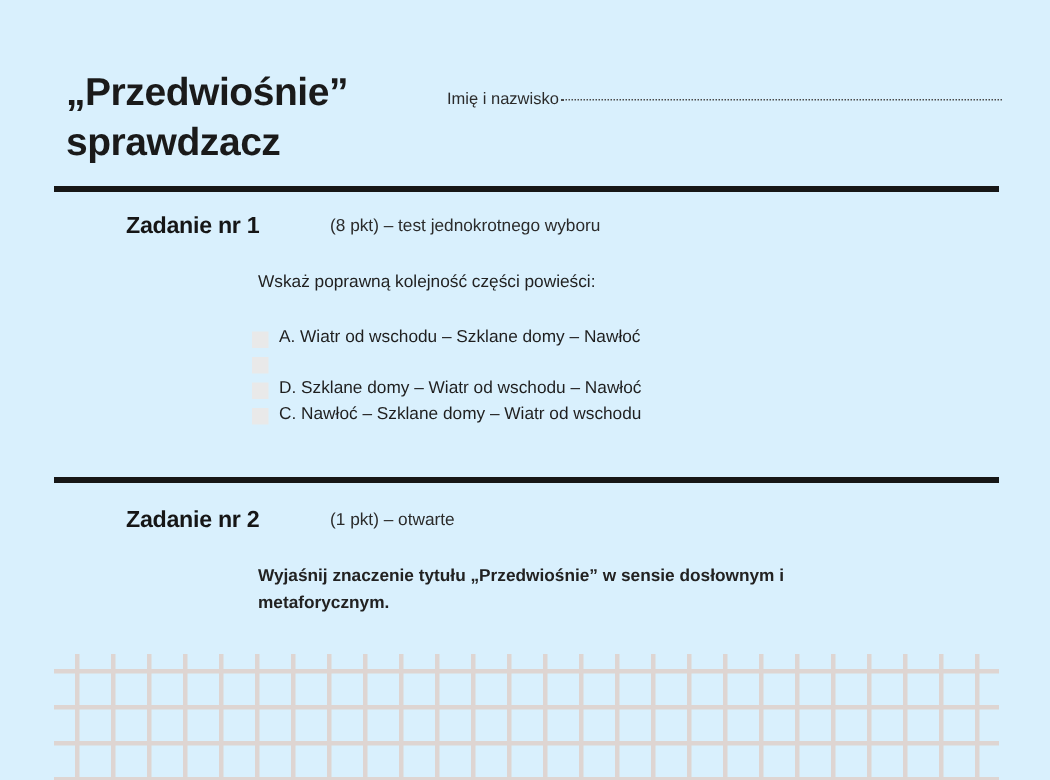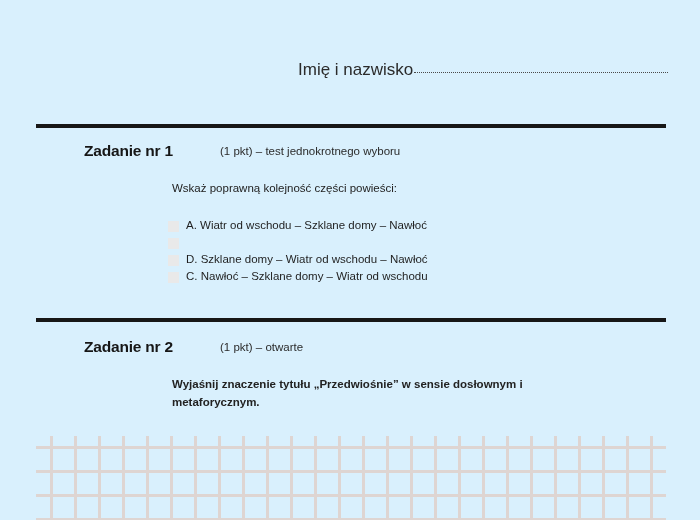--- a/index.html
+++ b/index.html
@@ -69,21 +69,21 @@
     color: #1a1a1a;
     white-space: pre-line;
   }
   .name-field {
     position: absolute;
     left: 298px;
     top: 60px;
     width: 370px;
     display: flex;
     align-items: baseline;
-    font-size: 17px;
+    font-size: 11px;
     color: #2b2b2b;
   }
   .name-label {
     flex: 0 0 auto;
     white-space: nowrap;
   }
   .name-dots {
     flex: 1 1 auto;
     height: 1px;
     margin-left: 1px;
@@ -208,34 +208,36 @@
       <div class="gline-v" style="left: 566px;"></div>
       <div class="gline-v" style="left: 590px;"></div>
       <div class="gline-v" style="left: 614px;"></div>
       <div class="gline-h" style="top: 10px;"></div>
       <div class="gline-h" style="top: 34px;"></div>
       <div class="gline-h" style="top: 58px;"></div>
       <div class="gline-h" style="top: 82px;"></div>
     </div>
 
   <div class="header">
+    <div class="title">„Przedwiośnie”
+sprawdzacz</div>
 
     <div class="name-field">
       <span class="name-label">Imię i nazwisko</span>
       <span class="name-dots"></span>
     </div>
   </div>
 
   <div class="rule rule-1"></div>
   <div class="rule rule-2"></div>
 
   <div class="task task-1">
     <div class="task-head">
       <span class="task-name">Zadanie nr 1</span>
-      <span class="task-meta">(1 pkt) – test jednokrotnego wyboru</span>
+      <span class="task-meta">(8 pkt) – test jednokrotnego wyboru</span>
     </div>
     <div class="task-prompt">Wskaż poprawną kolejność części powieści:</div>
     <div class="options">
       <div class="option-row">
         <span class="option-box"></span>
         <span class="option-text">A. Wiatr od wschodu – Szklane domy – Nawłoć</span>
       </div>
       <div class="option-row">
         <span class="option-box"></span>
       </div>

